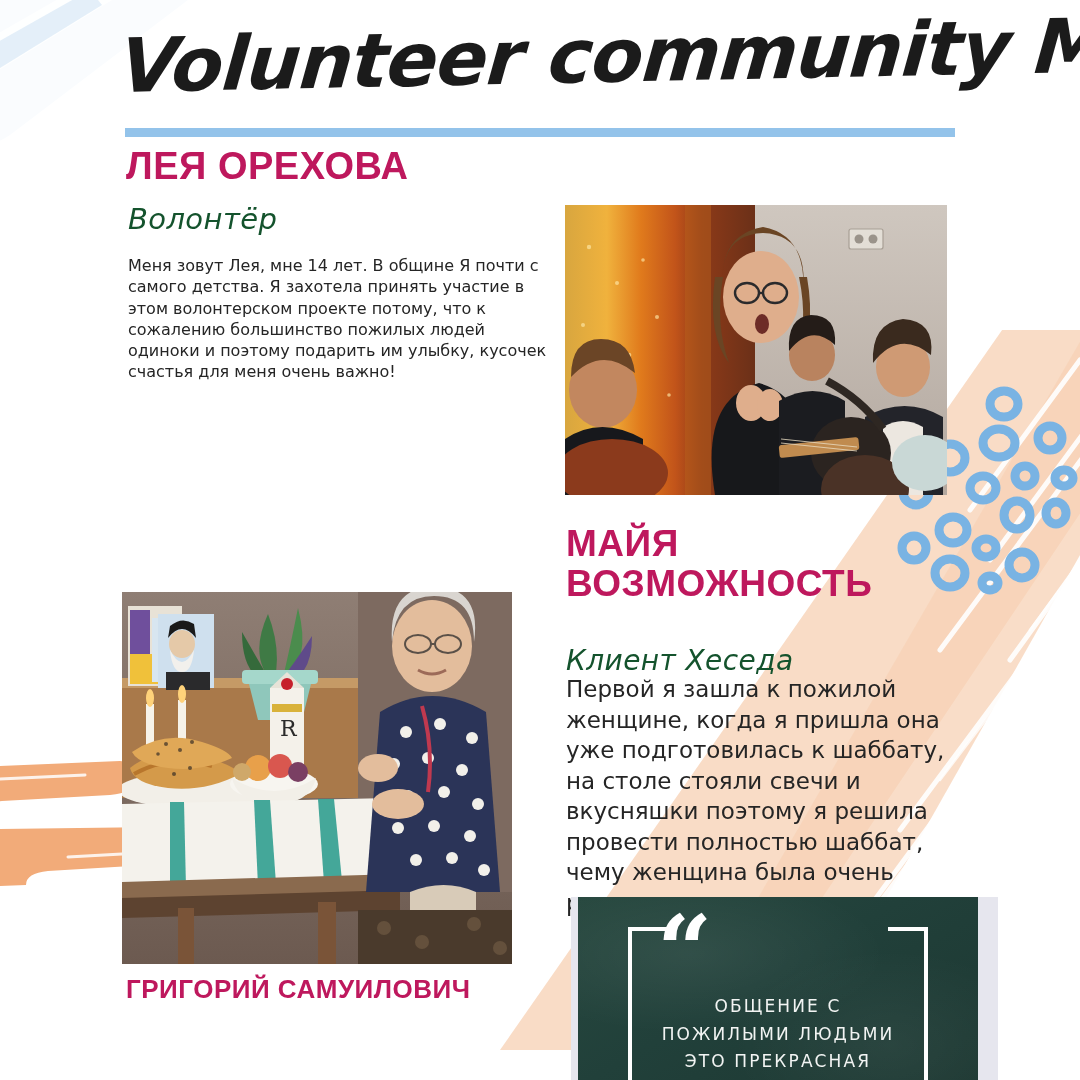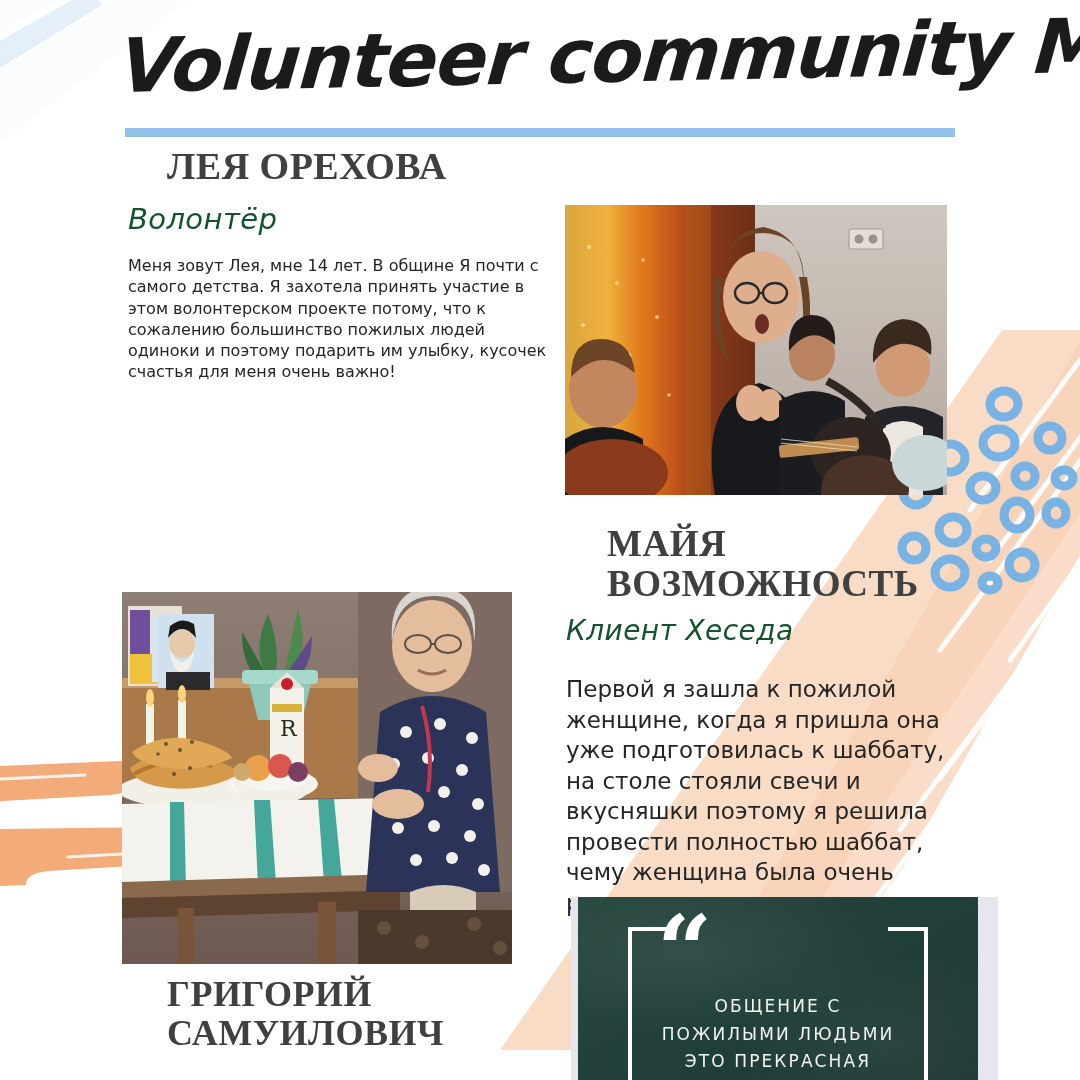--- a/index.html
+++ b/index.html
@@ -50,26 +50,25 @@
     left: 125px;
     top: 128px;
     width: 830px;
     height: 9px;
     background: #93c3ea;
   }
 
   
   .person-name {
     position: absolute;
-    font-family: Liberation Serif, serif;
+    font-family: Liberation Sans, sans-serif;
     font-weight: bold;
-    color: #404040;
+    color: #be185d;
     letter-spacing: 0.5px;
     line-height: 1.08;
-    margin-left: 41px;
   }
   .person-role {
     position: absolute;
     font-family: "DejaVu Sans", sans-serif;
     font-style: italic;
     font-weight: normal;
     color: #14532d;
     letter-spacing: 0.4px;
   }
   .person-text {
@@ -78,24 +77,24 @@
     color: #252525;
     line-height: 1.33;
     white-space: pre-line;
   }
 
   #name-leya   { left: 126px; top: 146px; font-size: 38px; }
   #role-leya   { left: 128px; top: 202px; font-size: 29px; }
   #text-leya   { left: 128px; top: 255px; width: 420px; font-size: 16px; }
 
   #name-maya   { left: 566px; top: 524px; font-size: 37px; width: 400px; }
-  #role-maya   { left: 566px; top: 614px; font-size: 28px; }
+  #role-maya   { left: 566px; top: 644px; font-size: 28px; }
   #text-maya   { left: 566px; top: 674px; width: 392px; font-size: 23px; }
 
-  #name-grigory{ left: 126px; top: 975px; font-size: 36px; width: 420px; }
+  #name-grigory{ left: 126px; top: 975px; font-size: 26px; width: 420px; }
 
   
   .photo {
     position: absolute;
     overflow: hidden;
     background: #3a2f2a;
   }
   #photo-leya {
     left: 565px; top: 205px; width: 382px; height: 290px;
   }

